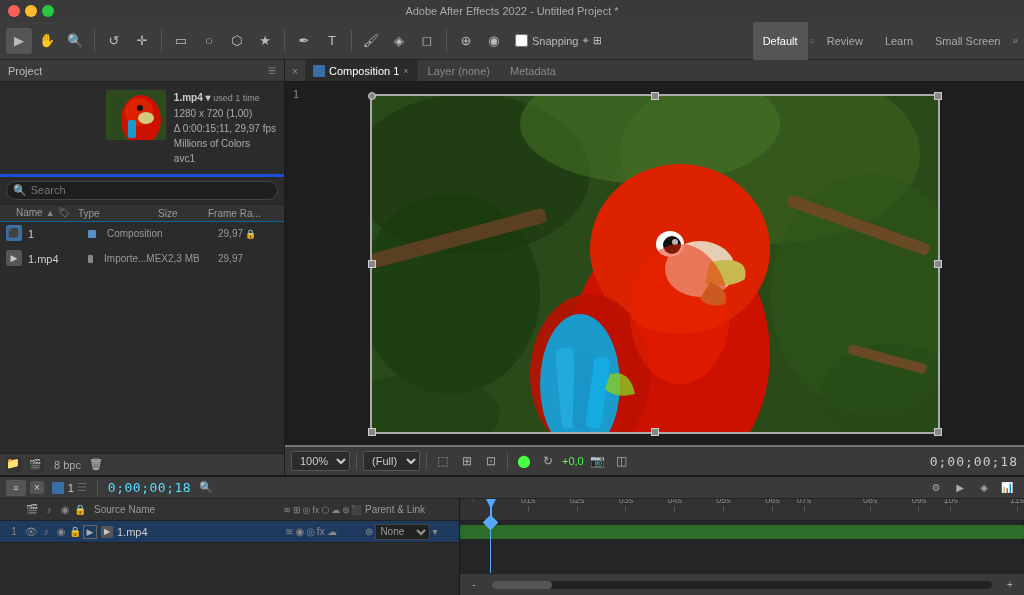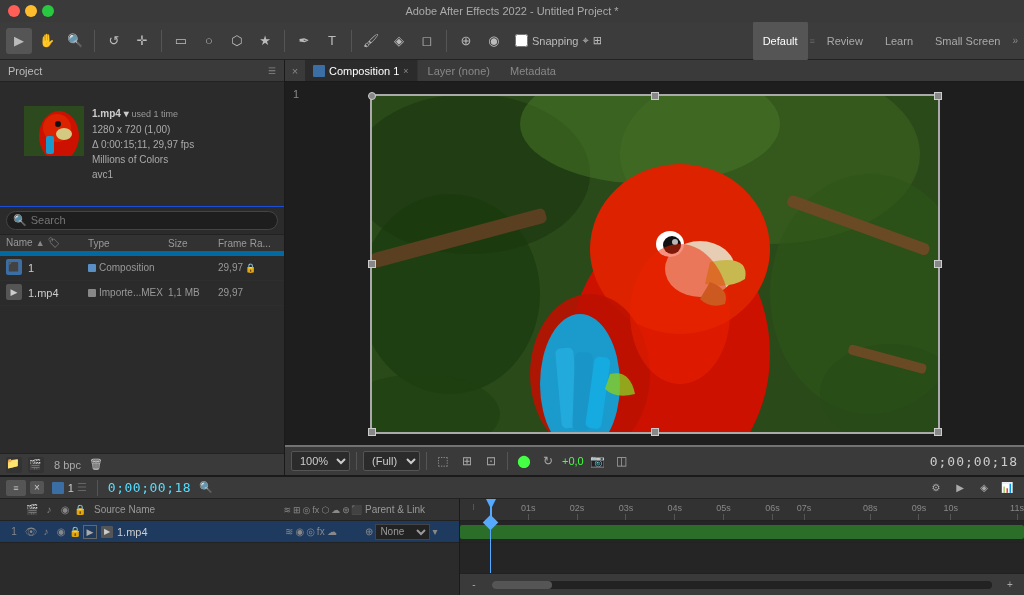--- a/index.html
+++ b/index.html
@@ -121,24 +121,25 @@
       display: flex;
       align-items: center;
       padding: 0 8px;
       font-size: 11px;
       color: #bbb;
       border-bottom: 1px solid #222;
       gap: 6px;
     }
 
     .project-preview {
-      padding: 24px;
+      padding: 8px;
       display: flex;
       gap: 8px;
-      border-bottom: 1px solid #1d4ed8;
+      border-bottom: 3px solid #1d4ed8;
+      justify-content: flex-end;
     }
     .preview-thumb {
       width: 60px;
       height: 50px;
       background: #1a1a1a;
       flex-shrink: 0;
       position: relative;
       overflow: hidden;
     }
     .preview-thumb-img {
@@ -178,22 +179,22 @@
       border: none;
       outline: none;
       color: #bbb;
       font-size: 11px;
       width: 100%;
     }
 
     .project-table-header {
       display: flex;
       align-items: center;
-      padding: 2px 6px;
-      border-bottom: 5px solid #0369a1;
+      padding: 2px 16px;
+      border-bottom: 1px solid #0369a1;
       background: #323232;
     }
     .col-name { flex: 1; display: flex; align-items: center; gap: 3px; }
     .col-type { width: 80px; }
     .col-size { width: 50px; }
     .col-framerate { width: 60px; }
     .col-header { font-size: 10px; color: #999; }
 
     .project-items { flex: 1; overflow-y: auto; }
     .project-item {
@@ -212,21 +213,21 @@
       font-size: 9px; color: #fff;
     }
     .video-icon {
       width: 16px; height: 16px;
       background: #555;
       border-radius: 2px;
       display: flex; align-items: center; justify-content: center;
       font-size: 9px;
     }
     .item-name { flex: 1; font-size: 11px; color: #ccc; }
-    .item-type { width: 80px; font-size: 10px; color: #999; display: flex; align-items: center; gap: 3px; }
+    .item-type { width: 80px; font-size: 10px; color: #999; display: flex; align-items: center; gap: 11px; }
     .item-size { width: 50px; font-size: 10px; color: #999; }
     .item-fps { width: 60px; font-size: 10px; color: #999; display: flex; align-items: center; gap: 2px; }
     .type-dot { width: 8px; height: 8px; border-radius: 1px; }
     .dot-comp { background: #5a8fc4; }
     .dot-video { background: #888; }
     .lock-icon { font-size: 9px; color: #888; }
 
     
     .comp-panel {
       flex: 1;
@@ -492,21 +493,21 @@
       display: flex;
       align-items: flex-end;
       padding-bottom: 2px;
       position: relative;
       overflow: hidden;
     }
     .ruler-marks {
       display: flex;
       position: absolute;
       left: 0;
-      bottom: 0;
+      bottom: 8px;
       width: 100%;
     }
     .ruler-mark {
       display: flex;
       flex-direction: column;
       align-items: center;
       font-size: 9px;
       color: #888;
     }
     .ruler-tick { width: 1px; height: 6px; background: #555; }
@@ -722,21 +723,21 @@
 
       <div class="project-item">
         <div class="item-icon">
           <div class="video-icon">▶</div>
         </div>
         <div class="item-name">1.mp4</div>
         <div class="item-type">
           <div class="type-dot dot-video"></div>
           <span>Importe...MEX</span>
         </div>
-        <div class="item-size">1,1 MB</div>
+        <div class="item-size">2,3 MB</div>
         <div class="item-fps">
           <span>29,97</span>
         </div>
       </div>
     </div>
 
     <div class="panel-bottom-bar">
       <span style="width:16px;height:16px;background:#333;border-radius:2px;display:inline-block;">📁</span>
       <span style="width:16px;height:16px;background:#333;border-radius:2px;display:inline-block;font-size:10px;text-align:center;line-height:16px;">🎬</span>
       <span style="margin-left:4px;font-size:11px;color:#aaa;">8 bpc</span>

